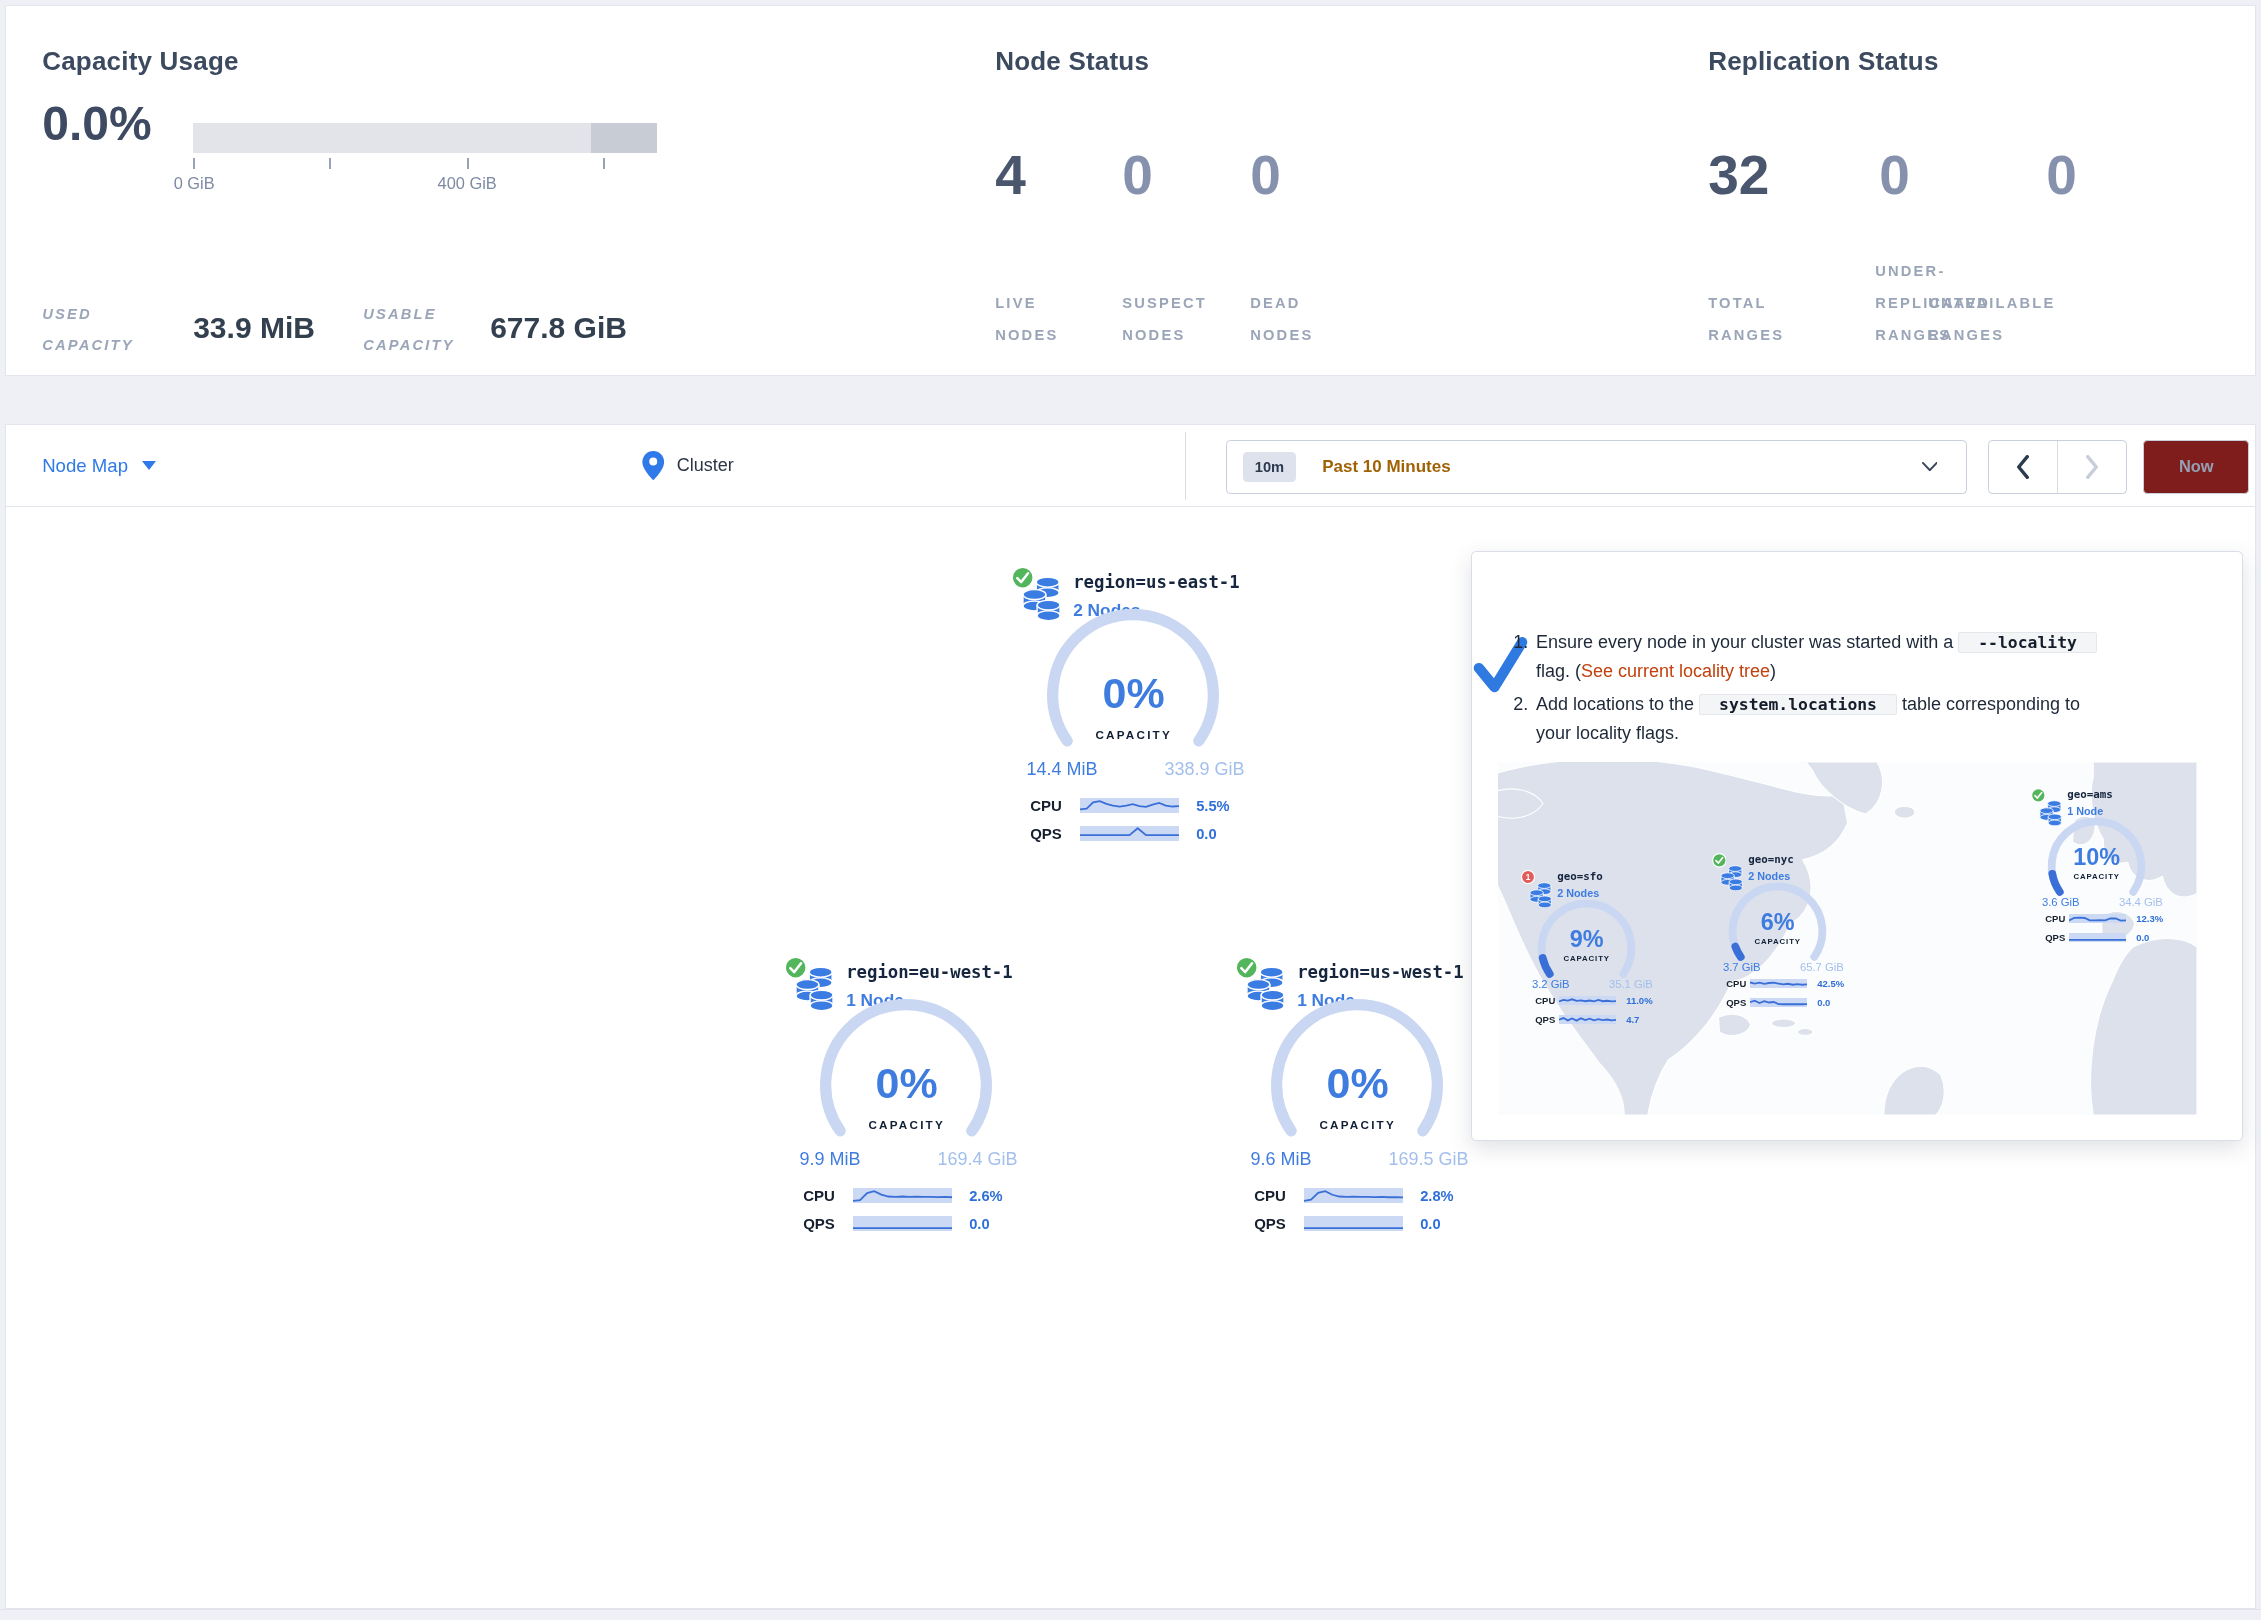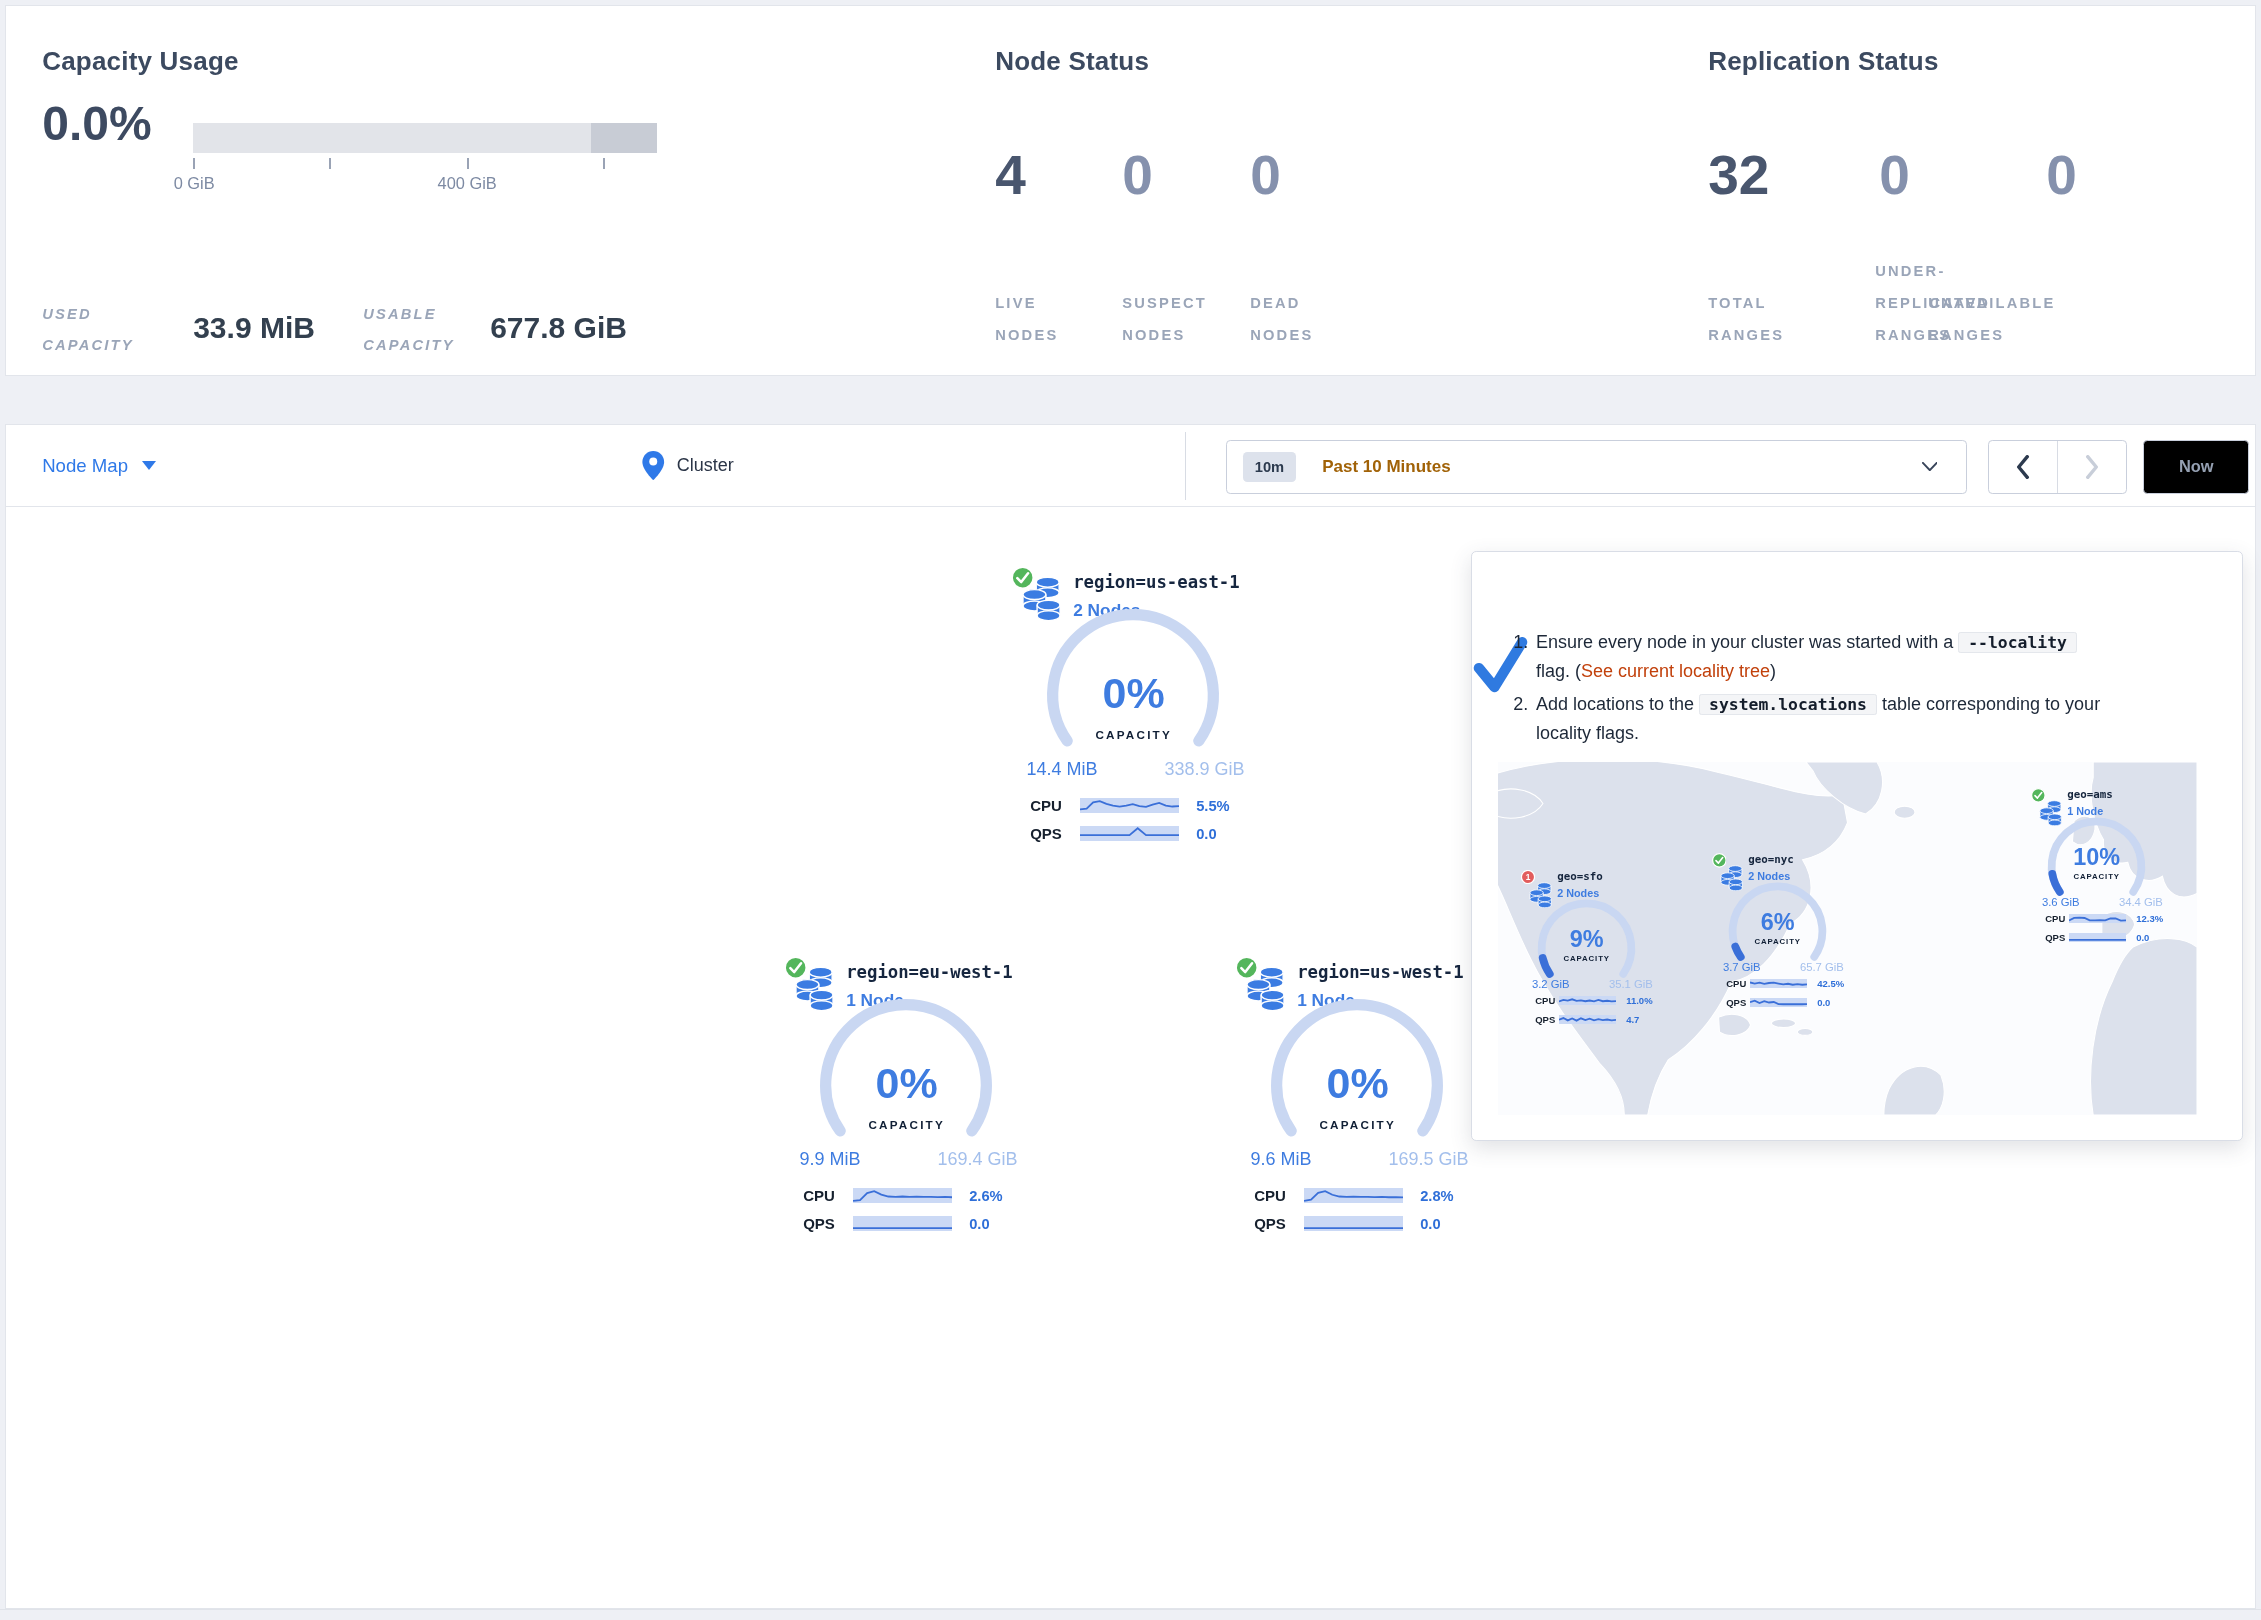--- a/index.html
+++ b/index.html
@@ -33,21 +33,21 @@
   .crumb { position:absolute; left:636px; top:0; height:81px; display:flex; align-items:center; gap:12px; }
   .crumb-label { font-size:18px; color:#2b3547; }
   .tb-divider { position:absolute; left:1179px; top:7px; width:0.9px; height:68px; background:#d8dce4; }
   .time-select { position:absolute; left:1220px; top:14.7px; width:741px; height:54px; border:0.9px solid #c9cfdc; border-radius:4.3px; background:#fff; display:flex; align-items:center; cursor:pointer; }
   .time-badge { margin-left:15.6px; background:#dde2ec; border-radius:4.3px; padding:7px 12px; font-size:14.7px; font-weight:700; color:#2c3a4e; }
   .time-label { margin-left:26px; font-size:17px; font-weight:700; color:#a16207; }
   .time-chevron { margin-left:auto; margin-right:29px; }
   .nav-arrows { position:absolute; left:1982px; top:14.7px; width:139px; height:54px; border:0.9px solid #c9cfdc; border-radius:4.3px; background:#fff; display:flex; }
   .nav-cell { flex:1; display:flex; align-items:center; justify-content:center; cursor:pointer; }
   .nav-cell + .nav-cell { border-left:0.9px solid #d8dce4; }
-  .now-btn { position:absolute; left:2137px; top:14.7px; width:106px; height:54px; border:0.9px solid #c9cfdc; border-radius:4.3px; background:#000000; font-size:16.4px; font-weight:700; color:#95a0b2; display:flex; align-items:center; justify-content:center; cursor:pointer; font-family:inherit; }
+  .now-btn { position:absolute; left:2137px; top:14.7px; width:106px; height:54px; border:0.9px solid #c9cfdc; border-radius:4.3px; background:#7f1d1d; font-size:16.4px; font-weight:700; color:#95a0b2; display:flex; align-items:center; justify-content:center; cursor:pointer; font-family:inherit; }
 
   
   .map-area { left:5.2px; top:507px; width:2251px; height:1102px; border-top:none; }
 
   .node-group { position:absolute; width:235px; height:294px; }
   .ng-check { position:absolute; left:-5.2px; top:3.5px; }
   .ng-db { position:absolute; left:5.2px; top:14px; }
   .ng-name { position:absolute; left:57px; top:10.4px; font-family:"DejaVu Sans Mono", monospace; font-size:17.3px; font-weight:700; color:#16263f; white-space:nowrap; }
   .ng-nodes { position:absolute; left:57px; top:38px; font-size:17.3px; font-weight:700; color:#3e7ce0; }
   .ng-gauge { position:absolute; left:21.6px; top:43px; }
@@ -69,21 +69,21 @@
   .popup { position:absolute; left:1465px; top:44px; width:772px; height:590px; background:#fff; border:0.9px solid #d9dde6; border-radius:5.2px; box-shadow:0 7px 21px rgba(60,70,90,.16); z-index:10; }
   .popup-header { display:flex; align-items:center; height:57px; background:#f7f8fa; border-bottom:0.9px solid #e4e8ee; border-radius:5.2px 5.2px 0 0; padding:0 26px; }
   .popup-title { font-size:18px; font-weight:700; color:#16233b; }
   .popup-link { font-size:18px; color:#2f7ae0; margin-left:31px; cursor:pointer; text-decoration:none; }
   .popup-close { margin-left:auto; font-size:21.6px; color:#3f4c5e; cursor:pointer; }
   .popup-steps { position:absolute; left:35px; top:76px; width:606px; }
   .step { display:flex; margin-bottom:3.5px; }
   .step-num { width:21px; flex:none; text-align:right; margin-right:7.8px; font-size:18px; line-height:29px; color:#1d2838; }
   .step-text { width:567px; font-size:18px; line-height:29px; color:#1d2838; }
   .step-text a { color:#c2410c; cursor:pointer; text-decoration:none; }
-  .step-text code { font-family:"DejaVu Sans Mono", monospace; font-size:16.4px; font-weight:700; color:#141d2b; background:#f4f5f7; border:0.9px solid #e4e7ec; border-radius:2.6px; padding:0 9px; }
+  .step-text code { font-family:"DejaVu Sans Mono", monospace; font-size:16.4px; font-weight:700; color:#141d2b; background:#f4f5f7; border:0.9px solid #e4e7ec; border-radius:2.6px; padding:0 19px; }
   .popup-bigcheck { position:absolute; left:0; top:85px; }
 
   .mini-map { position:absolute; left:26px; top:210px; width:699px; height:353px; background:#fbfcfe; overflow:hidden; }
   .mini-map > svg.land { position:absolute; left:0; top:0; }
 
   .mini-group { position:absolute; width:151px; height:186px; }
   .mg-badge { position:absolute; left:3.5px; top:5.2px; }
   .mg-db { position:absolute; left:12px; top:17.3px; }
   .mg-name { position:absolute; left:40px; top:5.2px; font-family:"DejaVu Sans Mono", monospace; font-size:10.8px; font-weight:700; color:#14243c; white-space:nowrap; }
   .mg-nodes { position:absolute; left:40px; top:21.6px; font-size:10.8px; font-weight:700; color:#3e7ce0; }

